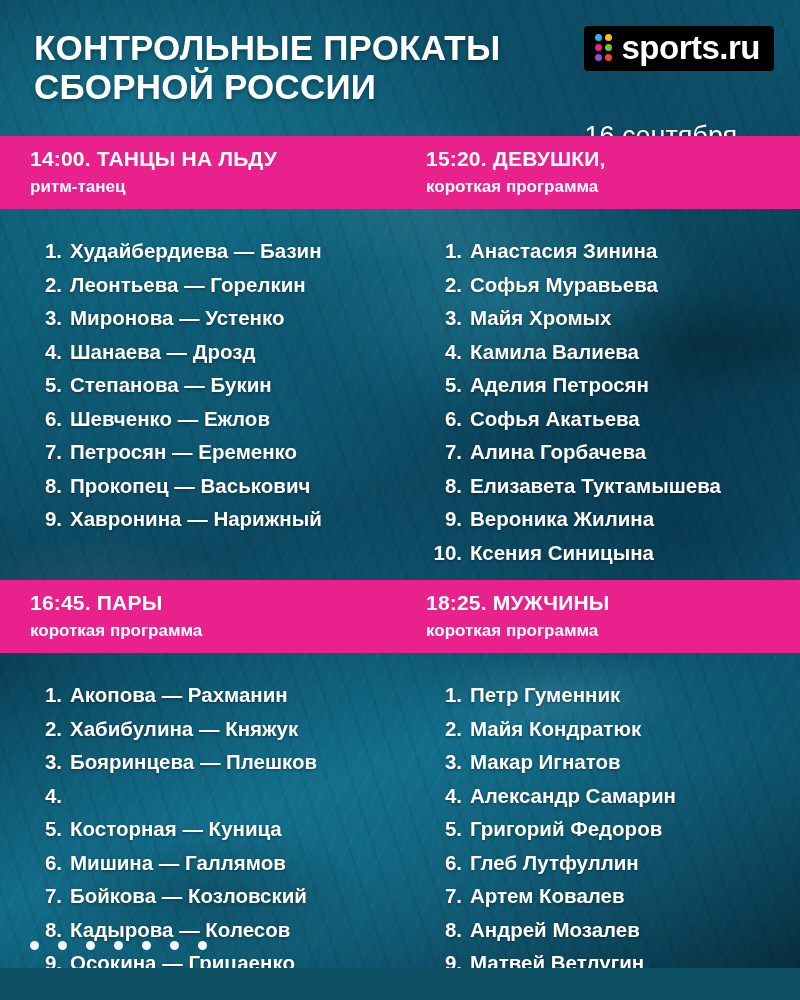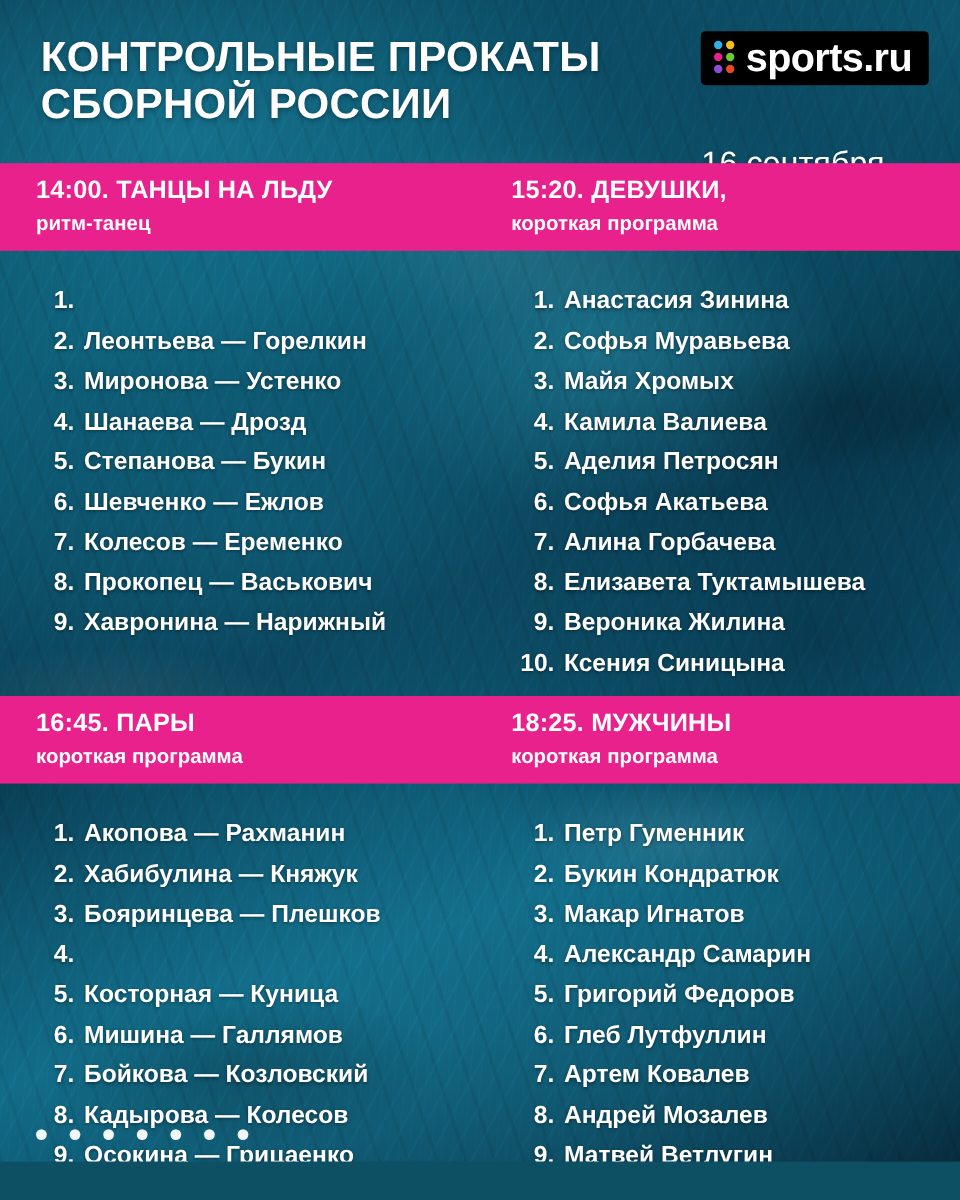--- a/index.html
+++ b/index.html
@@ -209,20 +209,21 @@
 
     <div class="grid row-1">
       <div class="block block-left">
         <div class="block-head" style="background: rgb(232, 33, 140);">
           <div class="time-title">14:00. ТАНЦЫ НА ЛЬДУ</div>
           <div class="subtitle">ритм-танец</div>
         </div>
         <ul class="list">
           <li>
               <span class="num">1.</span>
+              <span>Худайбердиева — Базин</span>
             </li>
           <li>
               <span class="num">2.</span>
               <span>Леонтьева — Горелкин</span>
             </li>
           <li>
               <span class="num">3.</span>
               <span>Миронова — Устенко</span>
             </li>
           <li>
@@ -232,21 +233,21 @@
           <li>
               <span class="num">5.</span>
               <span>Степанова — Букин</span>
             </li>
           <li>
               <span class="num">6.</span>
               <span>Шевченко — Ежлов</span>
             </li>
           <li>
               <span class="num">7.</span>
-              <span>Колесов — Еременко</span>
+              <span>Петросян — Еременко</span>
             </li>
           <li>
               <span class="num">8.</span>
               <span>Прокопец — Васькович</span>
             </li>
           <li>
               <span class="num">9.</span>
               <span>Хавронина — Нарижный</span>
             </li>
         </ul>
@@ -352,21 +353,21 @@
           <div class="time-title">18:25. МУЖЧИНЫ</div>
           <div class="subtitle">короткая программа</div>
         </div>
         <ul class="list">
           <li>
               <span class="num">1.</span>
               <span>Петр Гуменник</span>
             </li>
           <li>
               <span class="num">2.</span>
-              <span>Букин Кондратюк</span>
+              <span>Майя Кондратюк</span>
             </li>
           <li>
               <span class="num">3.</span>
               <span>Макар Игнатов</span>
             </li>
           <li>
               <span class="num">4.</span>
               <span>Александр Самарин</span>
             </li>
           <li>

